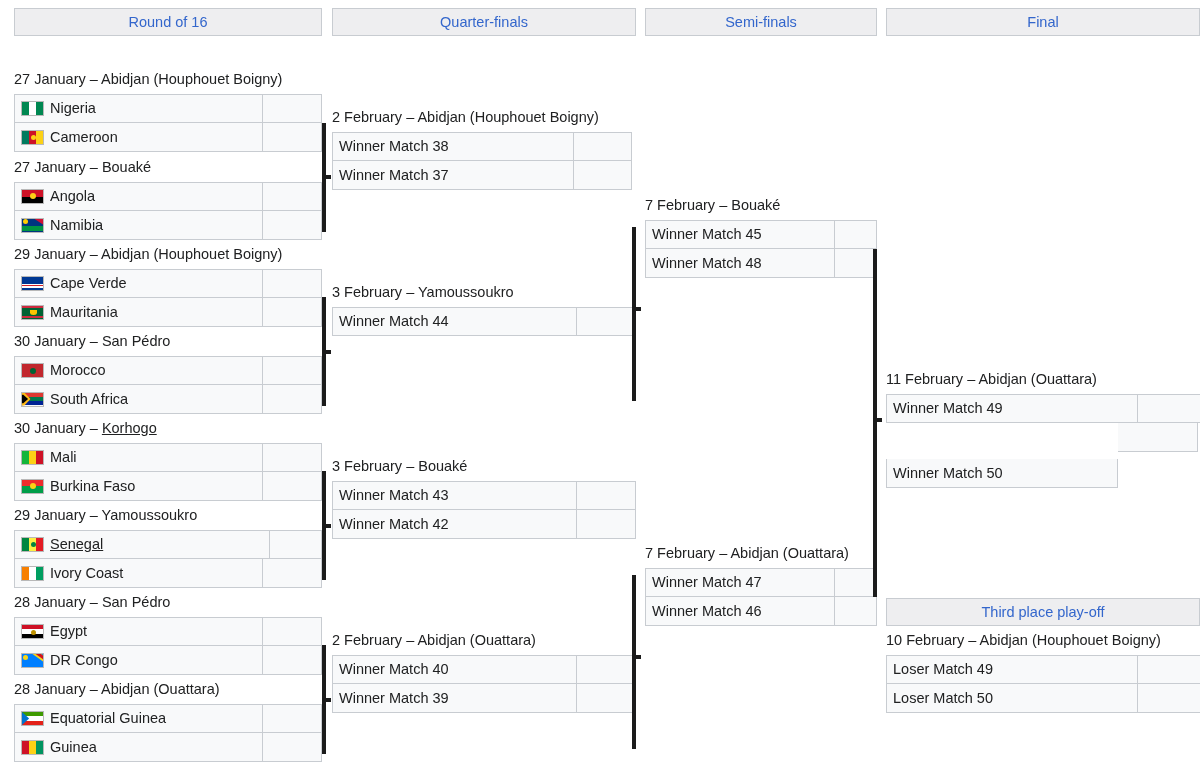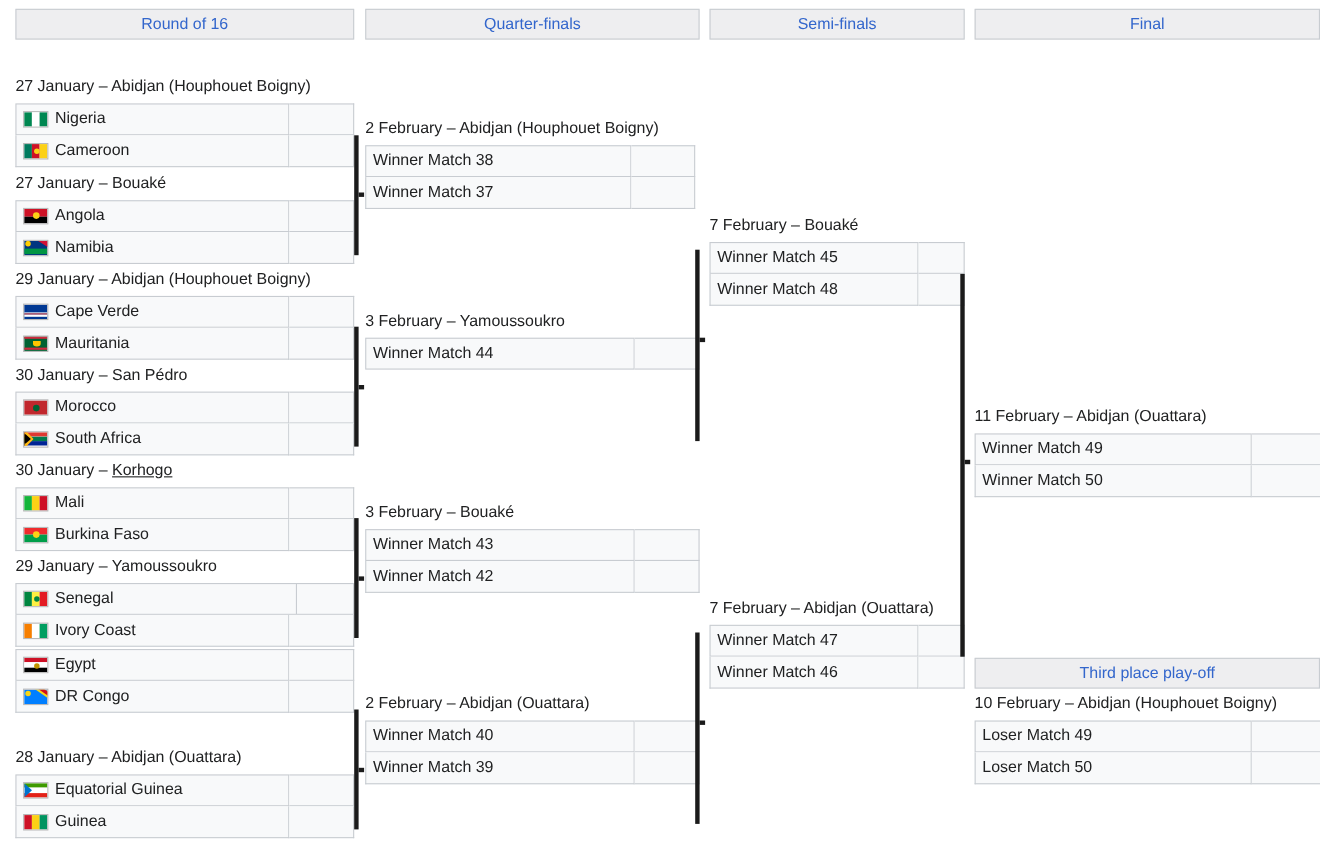--- a/index.html
+++ b/index.html
@@ -249,21 +249,21 @@
             <i style="left: 40%; top: 30%; width: 6px; height: 6px; background: rgb(252, 209, 22); border-radius: 50%;"></i>
           </span>
           <a class="team-name" href="#" style="text-decoration: none; color: inherit;">Burkina Faso</a>
         </div>
         <div class="cell-score" style="width: 59px;"></div>
       </div>
     </div>
     <div class="caption" style="left: 14px; top: 506px;"><span>29 January</span> – <a class="venue" href="#" style="text-decoration: none; color: inherit;">Yamoussoukro</a></div>
     <div class="match" style="left: 14px; top: 530px; width: 308px;">
       <div class="row">
-        <div class="cell-team" style="width: 289px;">
+        <div class="cell-team" style="width: 289px; text-decoration: underline;">
           <span class="flag">
             <i style="left: 0px; top: 0px; width: 33.4%; height: 100%; background: rgb(0, 133, 63);"></i>
             <i style="left: 33.4%; top: 0px; width: 33.2%; height: 100%; background: rgb(253, 239, 66);"></i>
             <i style="left: 66.6%; top: 0px; width: 33.4%; height: 100%; background: rgb(227, 27, 35);"></i>
             <i style="left: 42%; top: 33%; width: 5px; height: 5px; background: rgb(0, 133, 63); border-radius: 50%;"></i>
           </span>
           <a class="team-name" href="#" style="text-decoration: none; color: inherit;">Senegal</a>
         </div>
         <div class="cell-score" style="width: 59px;"></div>
       </div>
@@ -273,21 +273,21 @@
             <i style="left: 0px; top: 0px; width: 33.4%; height: 100%; background: rgb(247, 127, 0);"></i>
             <i style="left: 33.4%; top: 0px; width: 33.2%; height: 100%; background: rgb(255, 255, 255);"></i>
             <i style="left: 66.6%; top: 0px; width: 33.4%; height: 100%; background: rgb(0, 158, 96);"></i>
           </span>
           <a class="team-name" href="#" style="text-decoration: none; color: inherit;">Ivory Coast</a>
         </div>
         <div class="cell-score" style="width: 59px;"></div>
       </div>
     </div>
     <div class="caption" style="left: 14px; top: 593px;"><span>28 January</span> – <a class="venue" href="#" style="text-decoration: none; color: inherit;">San Pédro</a></div>
-    <div class="match" style="left: 14px; top: 590px; width: 308px;">
+    <div class="match" style="left: 14px; top: 617px; width: 308px;">
       <div class="row">
         <div class="cell-team" style="width: 249px;">
           <span class="flag">
             <i style="left: 0px; top: 0px; width: 100%; height: 33.4%; background: rgb(206, 17, 38);"></i>
             <i style="left: 0px; top: 33.4%; width: 100%; height: 33.2%; background: rgb(255, 255, 255);"></i>
             <i style="left: 0px; top: 66.6%; width: 100%; height: 33.4%; background: rgb(0, 0, 0);"></i>
             <i style="left: 42%; top: 40%; width: 5px; height: 5px; background: rgb(192, 147, 0); border-radius: 50%;"></i>
           </span>
           <a class="team-name" href="#" style="text-decoration: none; color: inherit;">Egypt</a>
         </div>
@@ -418,21 +418,21 @@
     </div>
     <div class="caption" style="left: 886px; top: 370px;"><span>11 February</span> – <a class="venue" href="#" style="text-decoration: none; color: inherit;">Abidjan (Ouattara)</a></div>
     <div class="match" style="left: 886px; top: 394px; width: 332px;">
       <div class="row">
         <div class="cell-team" style="width: 252px;">
           <span class="plain-name">Winner Match 49</span>
         </div>
         <div class="cell-score" style="width: 80px;"></div>
       </div>
       <div class="row">
-        <div class="cell-team" style="width: 252px;">
+        <div class="cell-team" style="width: 232px; margin-top: 36px;">
           <span class="plain-name">Winner Match 50</span>
         </div>
         <div class="cell-score" style="width: 80px;"></div>
       </div>
     </div>
     <div class="caption" style="left: 886px; top: 631px;"><span>10 February</span> – <a class="venue" href="#" style="text-decoration: none; color: inherit;">Abidjan (Houphouet Boigny)</a></div>
     <div class="match" style="left: 886px; top: 655px; width: 332px;">
       <div class="row">
         <div class="cell-team" style="width: 252px;">
           <span class="plain-name">Loser Match 49</span>

